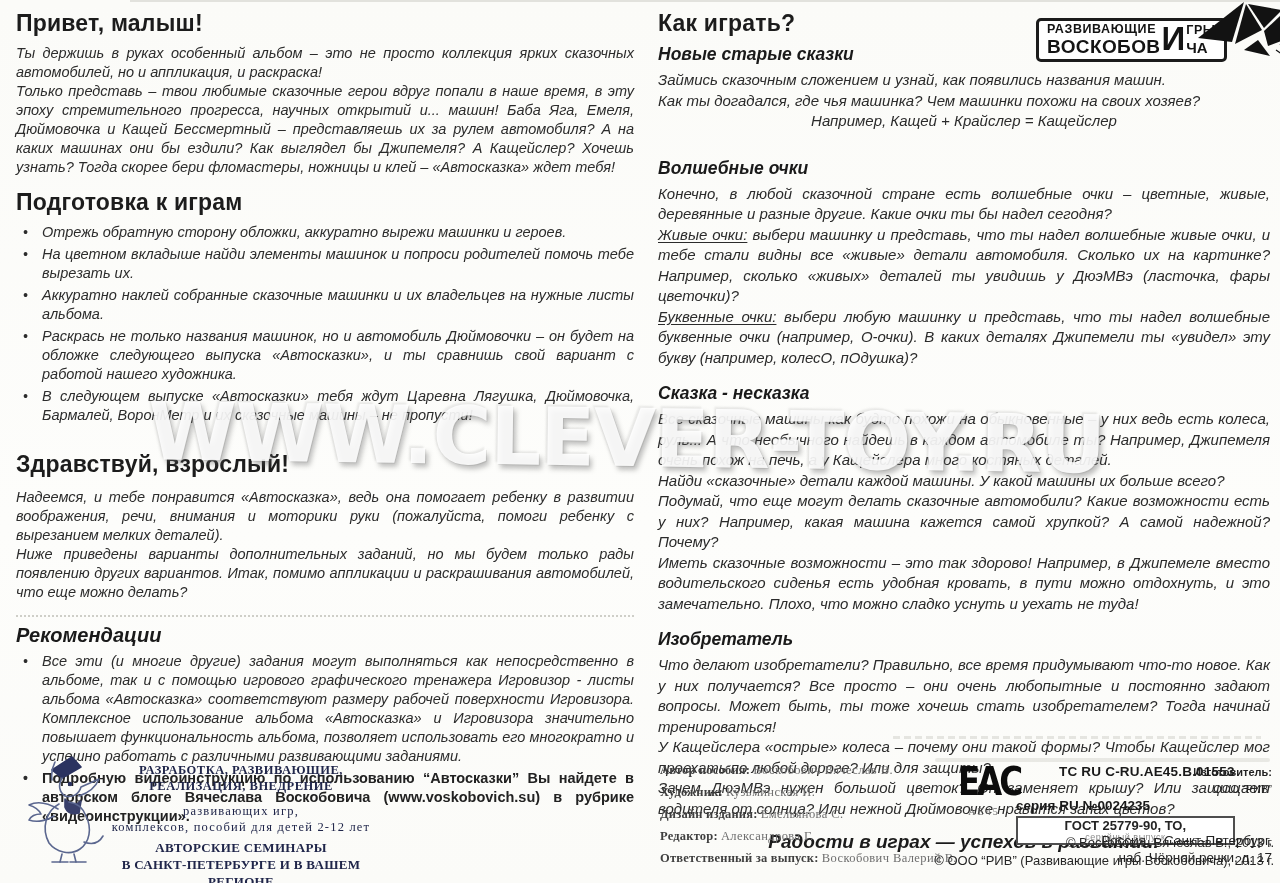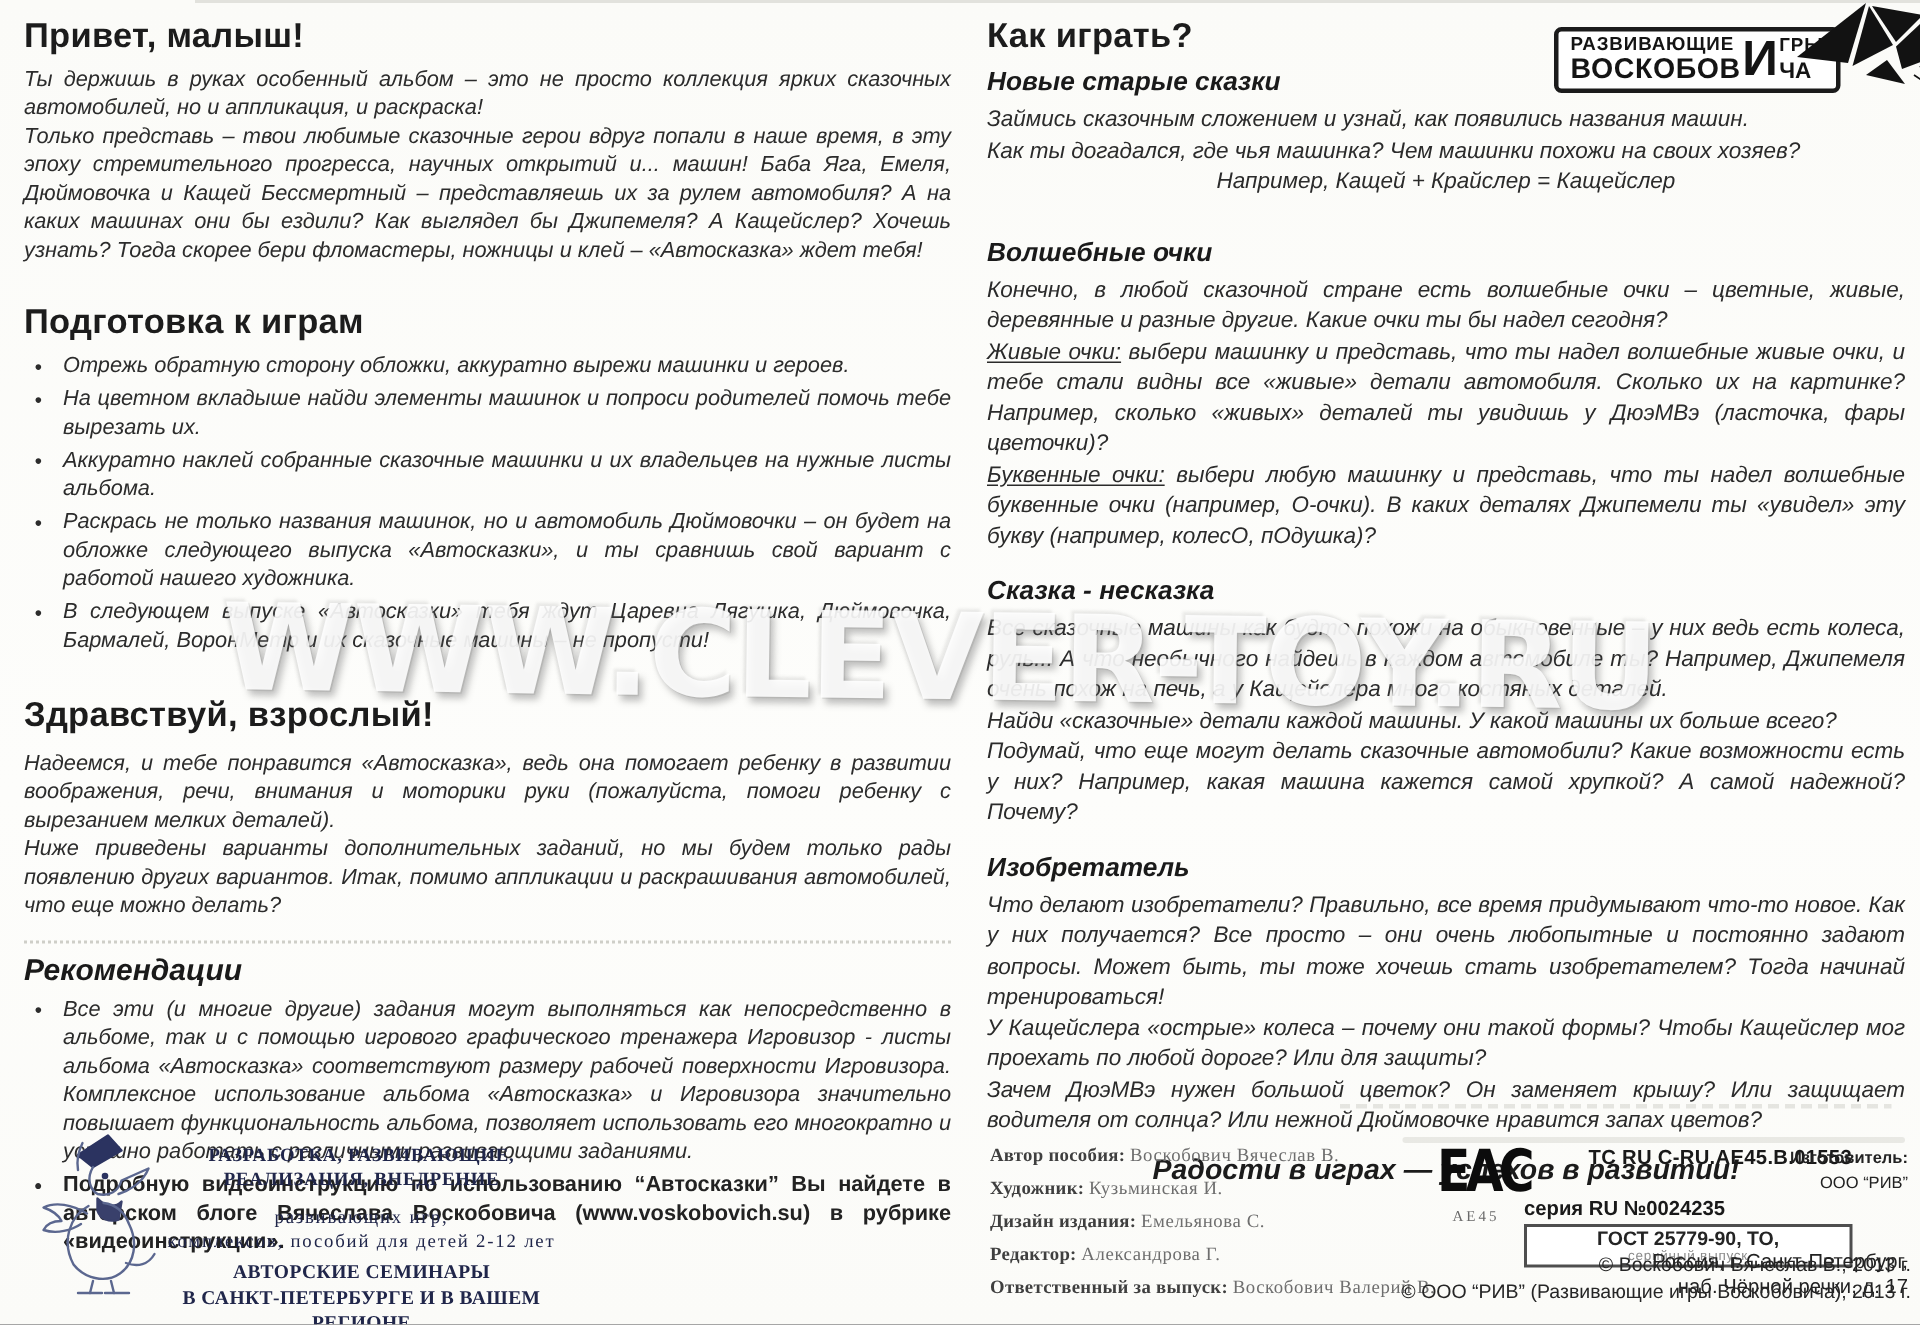--- a/index.html
+++ b/index.html
@@ -97,21 +97,21 @@
 <div class="page">
   <div class="edge-top"></div>
 
   <div class="watermark">WWW.CLEVER-TOY.RU</div>
 
   <div class="col col-left">
     <div class="h1">Привет, малыш!</div>
     <p class="pl">Ты держишь в руках особенный альбом – это не просто коллекция ярких сказочных автомобилей, но и аппликация, и раскраска!</p>
     <p class="pl">Только представь – твои любимые сказочные герои вдруг попали в наше время, в эту эпоху стремительного прогресса, научных открытий и... машин! Баба Яга, Емеля, Дюймовочка и Кащей Бессмертный – представляешь их за рулем автомобиля? А на каких машинах они бы ездили? Как выглядел бы Джипемеля? А Кащейслер? Хочешь узнать? Тогда скорее бери фломастеры, ножницы и клей – «Автосказка» ждет тебя!</p>
 
-    <div class="h1" style="margin-top:24px;">Подготовка к играм</div>
+    <div class="h1" style="margin-top:12px;">Подготовка к играм</div>
     <ul class="bullets pl">
       <li>Отрежь обратную сторону обложки, аккуратно вырежи машинки и героев.</li>
       <li>На цветном вкладыше найди элементы машинок и попроси родителей помочь тебе вырезать их.</li>
       <li>Аккуратно наклей собранные сказочные машинки и их владельцев на нужные листы альбома.</li>
       <li>Раскрась не только названия машинок, но и автомобиль Дюймовочки – он будет на обложке следующего выпуска «Автосказки», и ты сравнишь свой вариант с работой нашего художника.</li>
       <li>В следующем выпуске «Автосказки» тебя ждут Царевна Лягушка, Дюймовочка, Бармалей, ВоронМетр и их сказочные машины – не пропусти!</li>
     </ul>
 
     <div class="h1" style="margin-top:26px;margin-bottom:10px;">Здравствуй, взрослый!</div>
     <p class="pl">Надеемся, и тебе понравится «Автосказка», ведь она помогает ребенку в развитии воображения, речи, внимания и моторики руки (пожалуйста, помоги ребенку с вырезанием мелких деталей).</p>
@@ -161,20 +161,21 @@
 
     <div class="h2" style="margin-top:26px;">Волшебные очки</div>
     <p class="pr">Конечно, в любой сказочной стране есть волшебные очки – цветные, живые, деревянные и разные другие. Какие очки ты бы надел сегодня?</p>
     <p class="pr"><span class="lead">Живые очки:</span><span> выбери машинку и представь, что ты надел волшебные живые очки, и тебе стали видны все «живые» детали автомобиля. Сколько их на картинке? Например, сколько «живых» деталей ты увидишь у ДюэМВэ (ласточка, фары цветочки)?</span></p>
     <p class="pr"><span class="lead">Буквенные очки:</span><span> выбери любую машинку и представь, что ты надел волшебные буквенные очки (например, О-очки). В каких деталях Джипемели ты «увидел» эту букву (например, колесО, пОдушка)?</span></p>
 
     <div class="h2">Сказка - несказка</div>
     <p class="pr">Все сказочные машины как будто похожи на обыкновенные – у них ведь есть колеса, руль... А что необычного найдешь в каждом автомобиле ты? Например, Джипемеля очень похож на печь, а у Кащейслера много костяных деталей.</p>
     <p class="pr">Найди «сказочные» детали каждой машины. У какой машины их больше всего?</p>
     <p class="pr">Подумай, что еще могут делать сказочные автомобили? Какие возможности есть у них? Например, какая машина кажется самой хрупкой? А самой надежной? Почему?</p>
+    <p class="pr">Иметь сказочные возможности – это так здорово! Например, в Джипемеле вместо водительского сиденья есть удобная кровать, в пути можно отдохнуть, и это замечательно. Плохо, что можно сладко уснуть и уехать не туда!</p>
 
     <div class="h2">Изобретатель</div>
     <p class="pr">Что делают изобретатели? Правильно, все время придумывают что-то новое. Как у них получается? Все просто – они очень любопытные и постоянно задают вопросы. Может быть, ты тоже хочешь стать изобретателем? Тогда начинай тренироваться!</p>
     <p class="pr">У Кащейслера «острые» колеса – почему они такой формы? Чтобы Кащейслер мог проехать по любой дороге? Или для защиты?</p>
     <p class="pr">Зачем ДюэМВэ нужен большой цветок? Он заменяет крышу? Или защищает водителя от солнца? Или нежной Дюймовочке нравится запах цветов?</p>
 
     <div class="motto">Радости в играх — успехов в развитии!</div>
   </div>
 
   <div class="brand">

